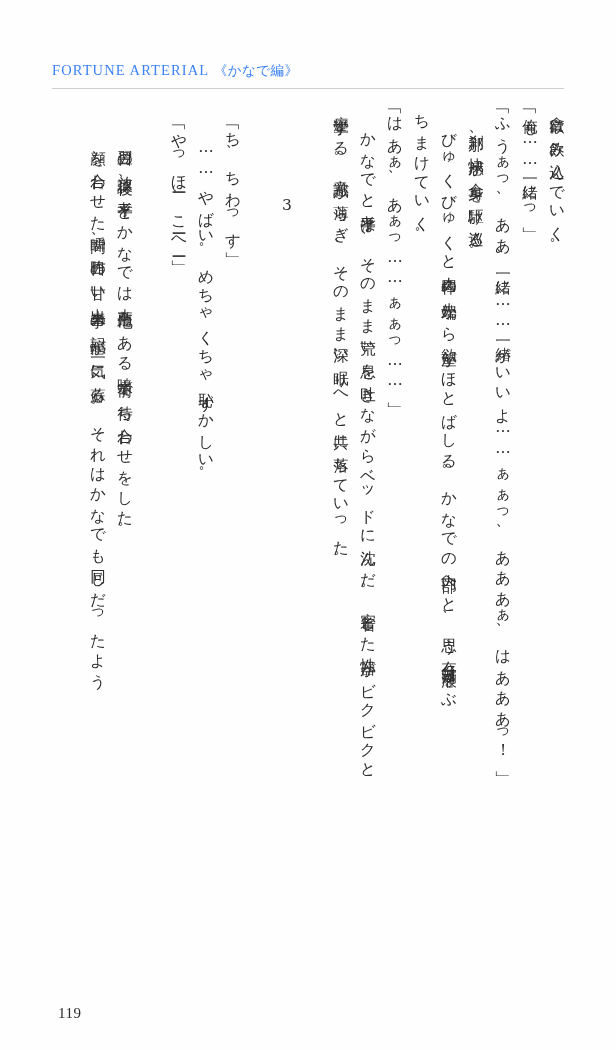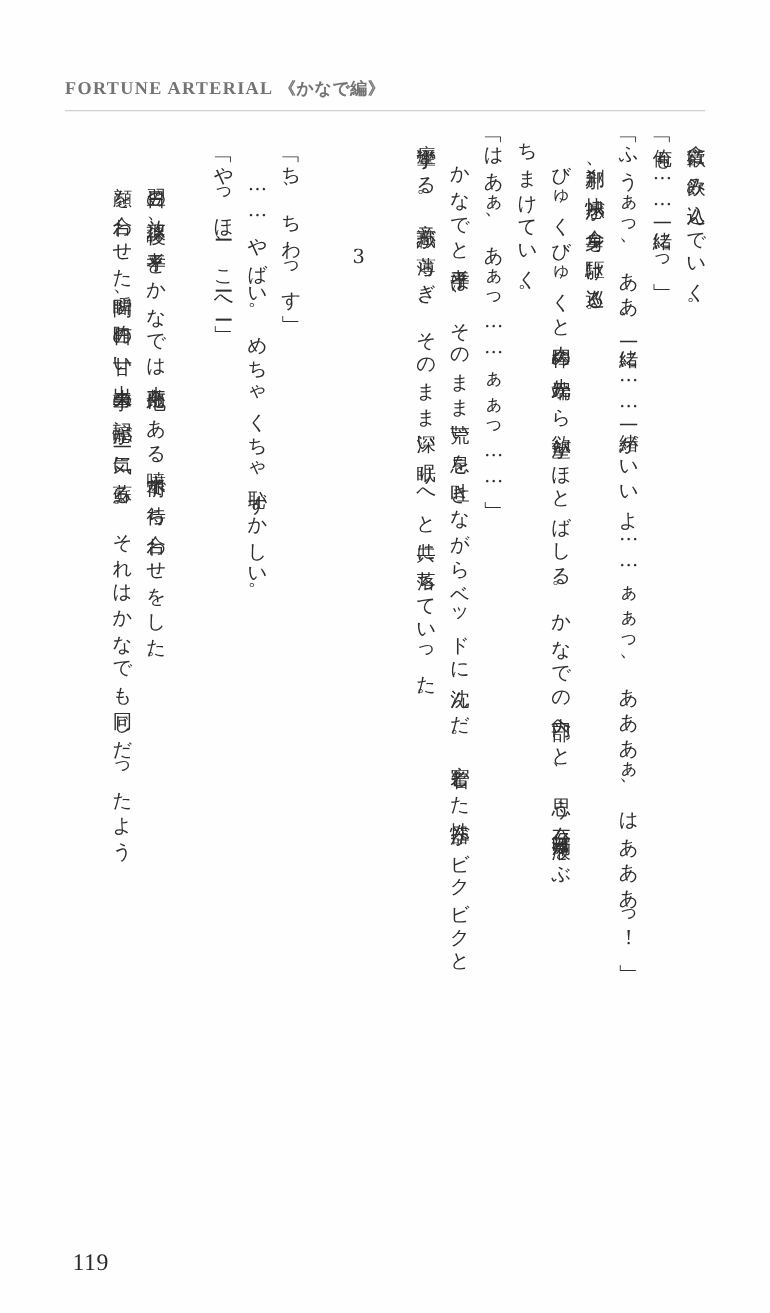--- a/index.html
+++ b/index.html
@@ -25,23 +25,22 @@
 
   
   .header {
     position: absolute;
     top: 62px;
     left: 52px;
     right: 52px;
     height: 26px;
     font-size: 14.5px;
     letter-spacing: 0.8px;
-    color: #737373;
+    color: #3b82f6;
     white-space: nowrap;
-    font-weight: bold;
   }
   .header .title-en {
     font-family: "Liberation Serif", "DejaVu Serif", serif;
     font-size: 14.5px;
     letter-spacing: 1.1px;
   }
   .header .title-jp {
     font-family: "DejaVu Serif", "Liberation Serif", serif;
     font-size: 13.5px;
     letter-spacing: 0.5px;
@@ -92,21 +91,21 @@
   .col.section-num {
     padding-top: 92px;
     letter-spacing: 2px;
   }
 
   .page-number {
     position: absolute;
     left: 58px;
     bottom: 28px;
     font-family: "Liberation Serif", "DejaVu Serif", serif;
-    font-size: 19px;
+    font-size: 15px;
     color: #2b2b2b;
     letter-spacing: 0.5px;
   }
 </style>
 </head>
 <body>
 
 <div class="page">
 
   <div class="header">

